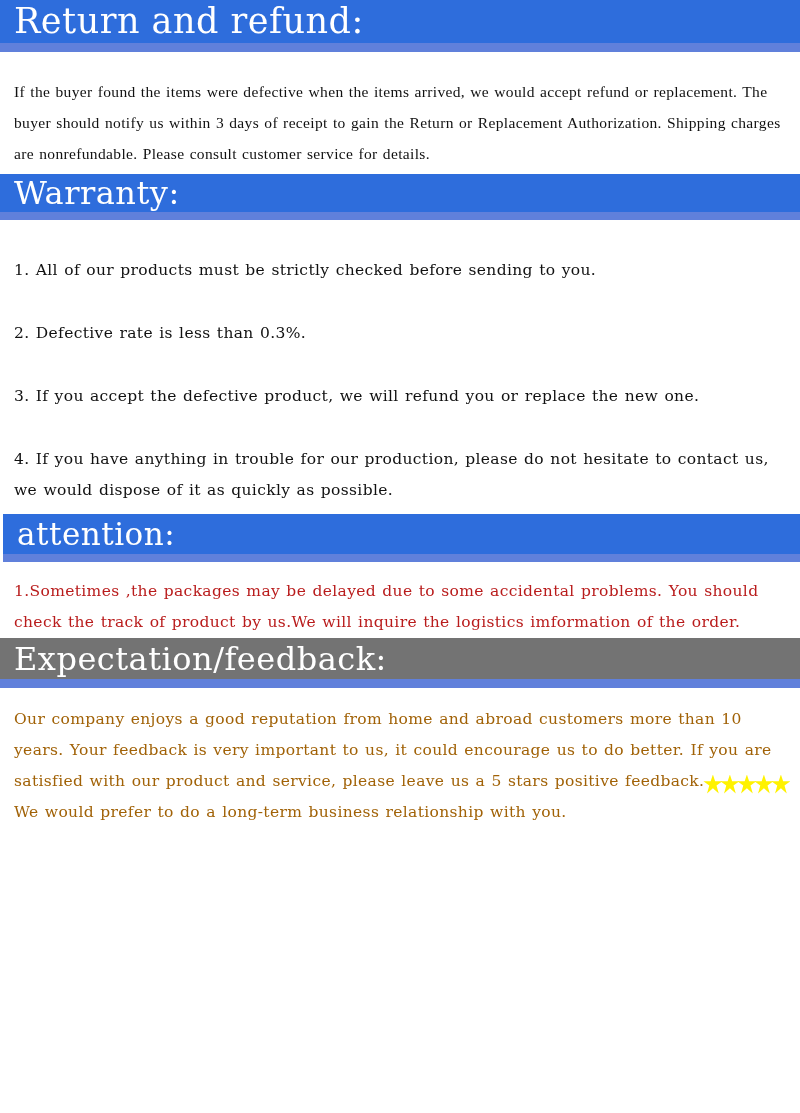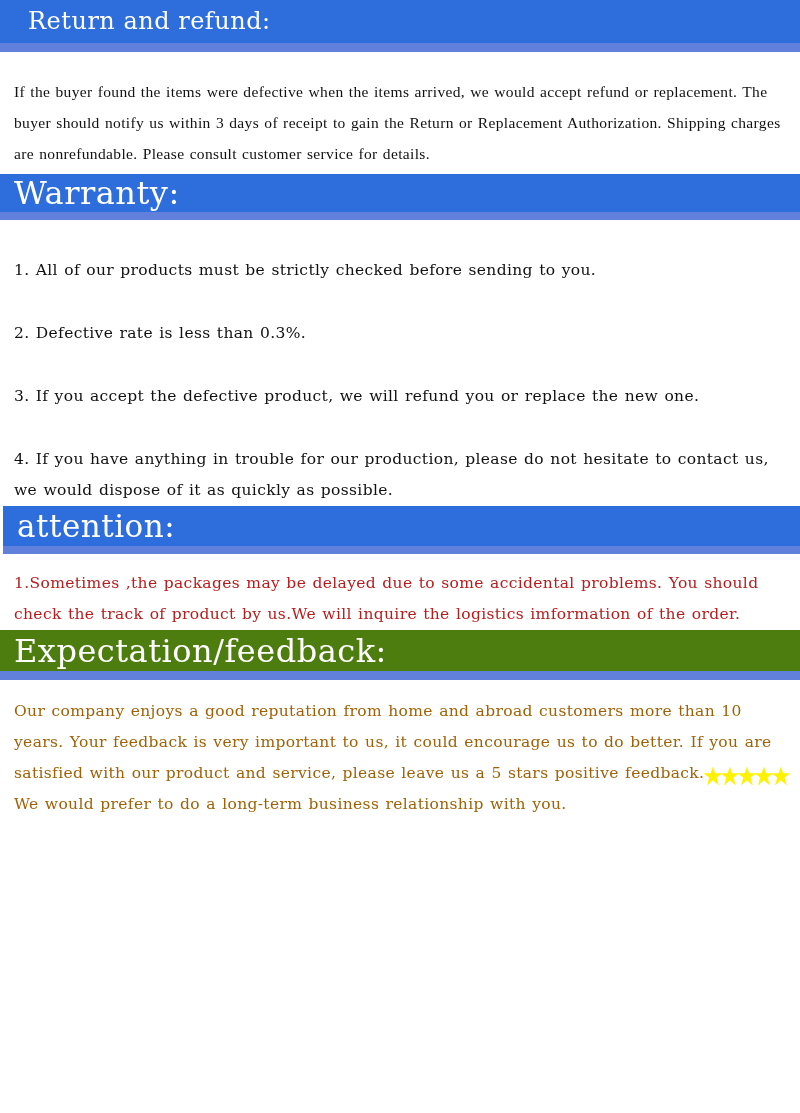--- a/index.html
+++ b/index.html
@@ -54,21 +54,21 @@
     width: 100%;
     background: #6080db;
   }
   .header-underband.inset {
     width: 797px;
     margin-left: 3px;
   }
 
   
   .hdr-return .header-bar   { height: 43px; }
-  .hdr-return .header-title { font-size: 24px; line-height: 43px; padding-left: 28px; }
+  .hdr-return .header-title { font-size: 35px; line-height: 43px; padding-left: 14px; }
   .hdr-return .header-underband { height: 9px; }
 
   .hdr-warranty             { margin-top: 5px; }
   .hdr-warranty .header-bar { height: 38px; }
   .hdr-warranty .header-title { font-size: 32px; line-height: 39px; padding-left: 14px; }
   .hdr-warranty .header-underband { height: 8px; }
 
   .hdr-attention             { margin-top: 0px; }
   .hdr-attention .header-bar { height: 40px; }
   .hdr-attention .header-title { font-size: 31px; line-height: 41px; padding-left: 14px; }
@@ -153,33 +153,33 @@
     <div class="body-block" style="color: rgb(17, 17, 17);">
       <p class="para">1. All of our products must be strictly checked before sending to you.</p>
       <p class="para">2. Defective rate is less than 0.3%.</p>
       <p class="para">3. If you accept the defective product, we will refund you or replace the new one.</p>
       <p class="para">4. If you have anything in trouble for our production, please do not hesitate to contact us, we would dispose of it as quickly as possible.</p>
     </div>
   </section>
 
   <section class="sec-attention">
     <div class="section-header hdr-attention">
-      <div class="header-bar inset" style="background: rgb(46, 109, 220);">
+      <div class="header-bar inset" style="background: rgb(46, 109, 220); margin-top: 8px;">
         <span class="header-title">attention:</span>
       </div>
       <div class="header-underband inset" style="background: rgb(96, 128, 219);"></div>
     </div>
     <div class="body-block" style="color: #b91c1c;">
       <p class="para">1.Sometimes ,the packages may be delayed due to some accidental problems. You should check the track of product by us.We will inquire the logistics imformation of the order.</p>
     </div>
   </section>
 
   <section class="sec-expectation">
     <div class="section-header hdr-expectation">
-      <div class="header-bar" style="background: #4d7c0f;">
+      <div class="header-bar" style="background: #737373;">
         <span class="header-title">Expectation/feedback:</span>
       </div>
       <div class="header-underband" style="background: rgb(96, 128, 219);"></div>
     </div>
     <div class="body-block" style="color: #a16207;">
       <p class="para"><span class="inline-text">Our company enjoys a good reputation from home and abroad customers more than 10 years. Your feedback is very important to us, it could encourage us to do better. If you are satisfied with our product and service, please leave us a 5 stars positive feedback.</span><span class="stars" id="star-rating"><span class="star" style="background: rgb(255, 242, 0);"></span><span class="star" style="background: rgb(255, 242, 0);"></span><span class="star" style="background: rgb(255, 242, 0);"></span><span class="star" style="background: rgb(255, 242, 0);"></span><span class="star" style="background: rgb(255, 242, 0);"></span></span><span class="inline-text"> We would prefer to do a long-term business relationship with you.</span></p>
     </div>
   </section>
 
 </div>

